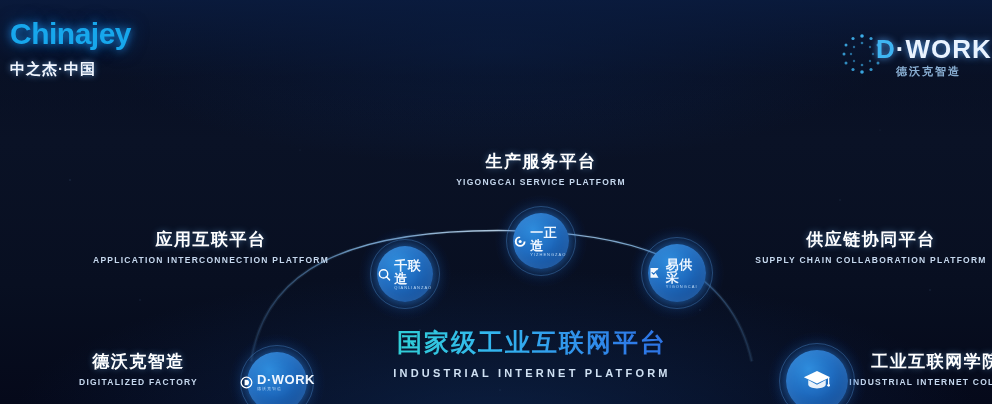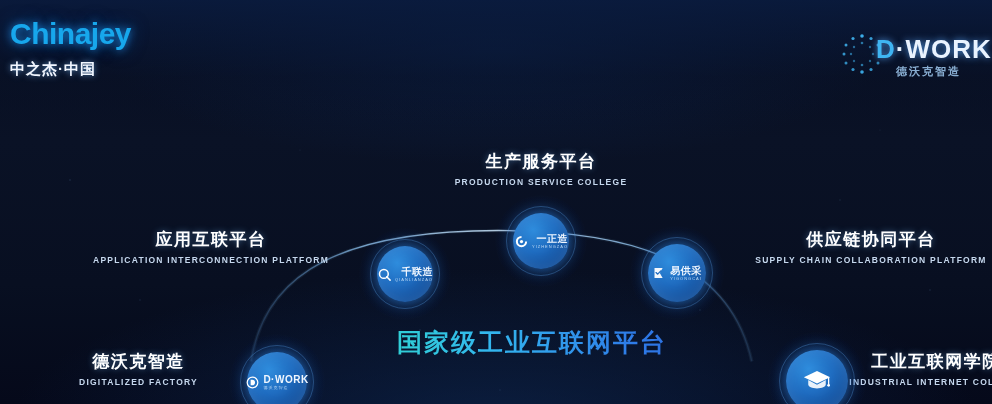--- a/index.html
+++ b/index.html
@@ -89,21 +89,21 @@
     background:radial-gradient(circle at 36% 30%, #2f8ddd 0%, #1f6cc0 42%, #14509c 72%, #0e3c7c 100%);
     box-shadow:0 0 14px rgba(45,130,225,.65), inset 0 0 14px rgba(130,200,255,.25);
   }
   .node .ring {
     position:absolute; inset:-7px; border-radius:50%;
     border:1px solid rgba(90,165,240,.32);
   }
   .node .logo { position:relative; z-index:3; display:flex; align-items:center; gap:3px; }
   .node .logo .mini-icon { width:15px; height:15px; }
   .node .logo .mini-text { line-height:1; }
-  .node .logo .mini-cn { font-size:10px; font-weight:bold; color:#f0f7ff; letter-spacing:.5px;text-align:right; }
+  .node .logo .mini-cn { font-size:13px; font-weight:bold; color:#f0f7ff; letter-spacing:.5px; }
   .node .logo .mini-en { font-size:4px; color:#bcd9f5; letter-spacing:1px; margin-top:1px; }
 
   .label { position:absolute; color:#fff; }
   .label .cn {
     font-size:17px; font-weight:bold; letter-spacing:1.5px;
     color:#ffffff; text-shadow:0 0 6px rgba(120,190,255,.45);
     white-space:nowrap;
   }
   .label .en {
     margin-top:4px;
@@ -206,21 +206,21 @@
           <stop offset="78%" stop-color="#8fc4f2" stop-opacity=".85"></stop>
           <stop offset="100%" stop-color="#4f90d8" stop-opacity=".15"></stop>
         </linearGradient>
       </defs>
       <path d="M 235 255 C 250 155, 340 112, 505 112 C 670 112, 760 155, 782 255" fill="none" stroke="url(#arcg)" stroke-width="1.5" opacity=".9"></path>
       <path d="M 235 255 C 250 155, 340 112, 505 112 C 670 112, 760 155, 782 255" fill="none" stroke="#9ed0f7" stroke-width="4" opacity=".07"></path>
     </svg>
 
     <div class="label center-align" style="left:385px; top:22px; width:240px;">
       <div class="cn">生产服务平台</div>
-      <div class="en">PRODUCTION SERVICE COLLEGE</div>
+      <div class="en">YIGONGCAI SERVICE PLATFORM</div>
     </div>
     <div class="node" style="left:477px; top:85px; width:56px; height:56px;">
       <div class="glow"></div>
       <div class="ball"></div>
       <div class="ring"></div>
       <div class="logo">
         <svg class="mini-icon" viewBox="0 0 24 24" fill="#ffffff">
           <path d="M12 3a9 9 0 1 0 9 9h-3.2a5.8 5.8 0 1 1-5.8-5.8V3z"></path>
           <circle cx="12" cy="12" r="2.6"></circle>
         </svg>
@@ -302,16 +302,17 @@
       <svg class="cap-icon" style="position:relative;z-index:3;width:30px;height:30px;" viewBox="0 0 24 24" fill="#ffffff">
         <path d="M12 4L1.5 9 12 14l10.5-5L12 4z"></path>
         <path d="M5 11.2v3.6c0 1.7 3.1 3.1 7 3.1s7-1.4 7-3.1v-3.6L12 15 5 11.2z" opacity=".9"></path>
         <path d="M21.3 9.6v5.2" stroke="#ffffff" stroke-width="1" fill="none"></path>
         <circle cx="21.3" cy="15.4" r="1.1"></circle>
       </svg>
     </div>
 
     <div class="center-caption">
       <div class="cn">国家级工业互联网平台</div>
+      <div class="en">INDUSTRIAL INTERNET PLATFORM</div>
     </div>
 
   </div>
 </div>
 
 </body></html>

